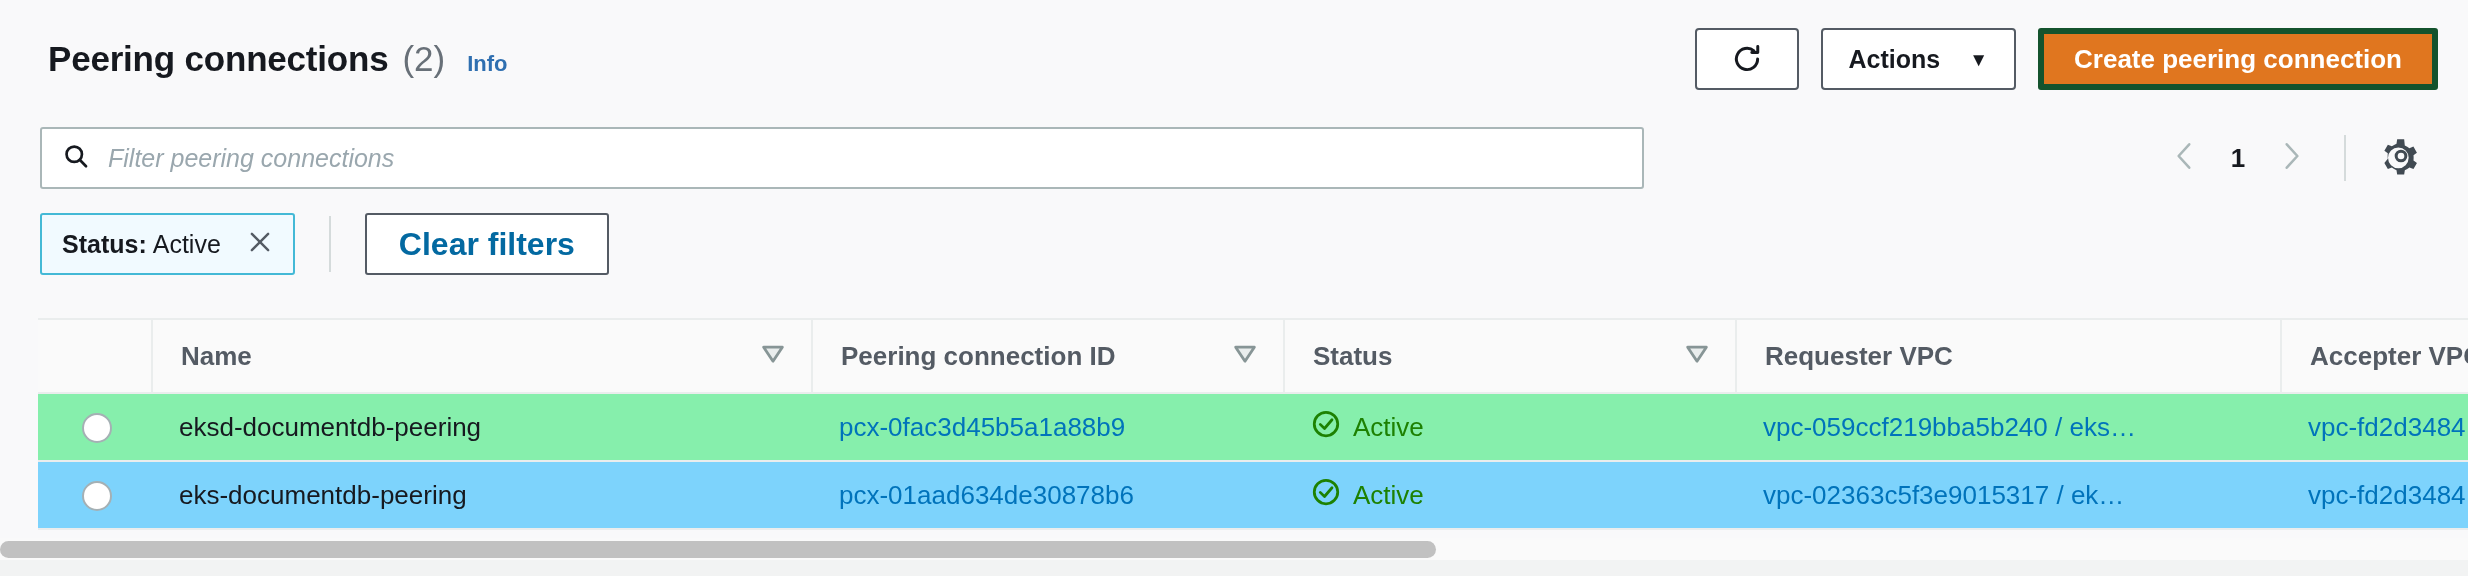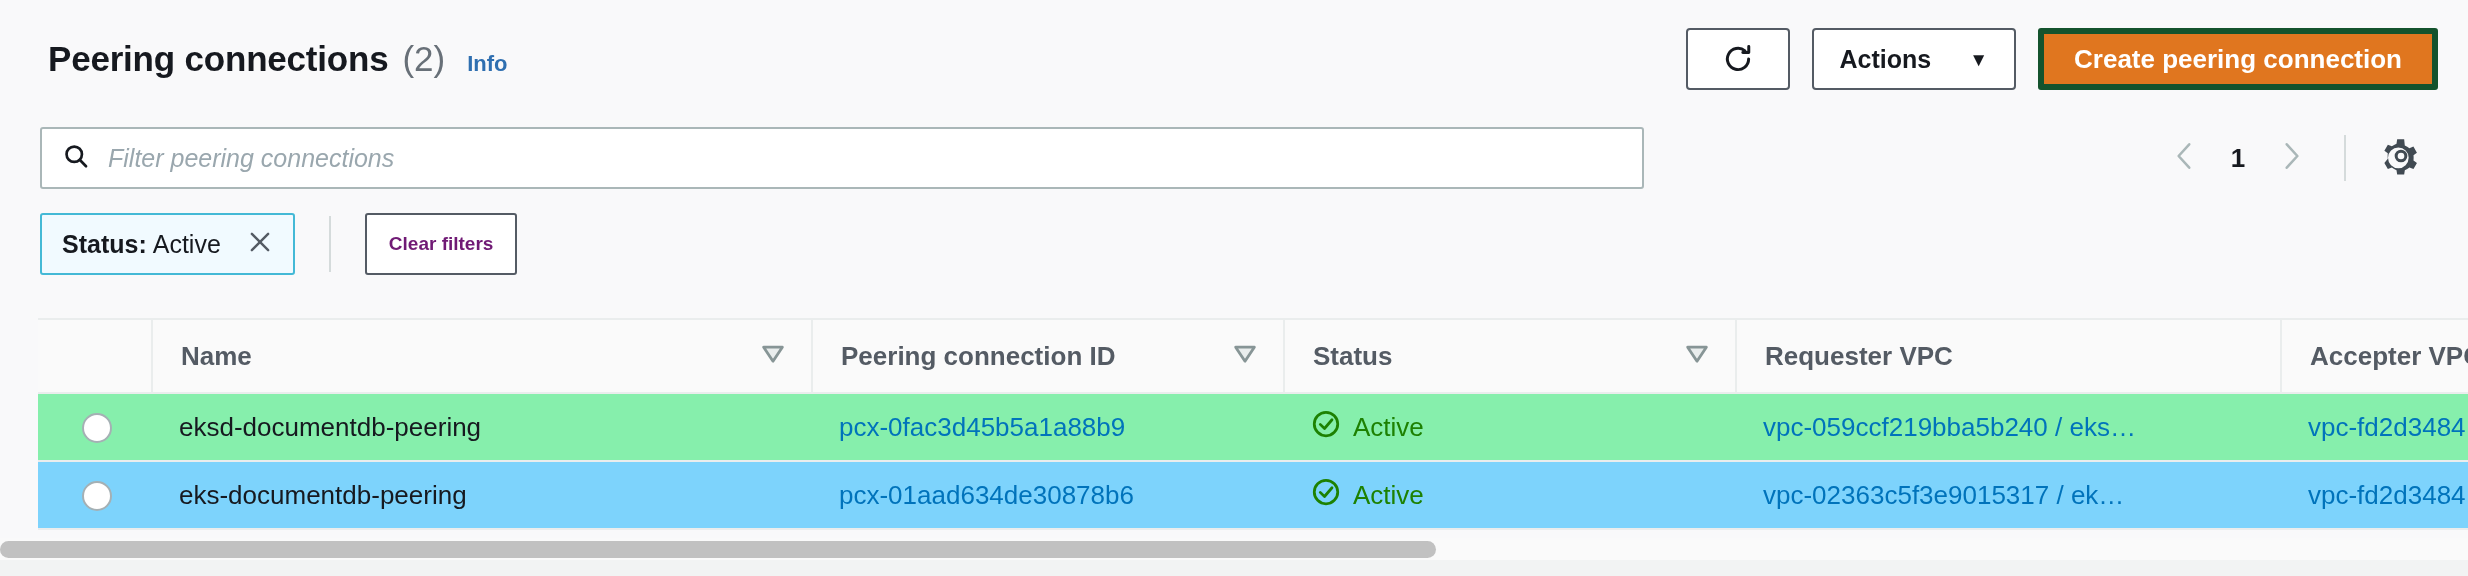--- a/index.html
+++ b/index.html
@@ -75,21 +75,21 @@
     align-items: center;
     justify-content: center;
   }
   .btn-icon {
     width: 104px;
     height: 62px;
   }
   .btn-actions {
     height: 62px;
     padding: 0 26px;
-    gap: 38px;
+    gap: 29px;
   }
   .btn-actions .caret {
     font-size: 19px;
     color: #16191f;
     line-height: 1;
   }
   .btn-primary {
     height: 62px;
     padding: 0 30px;
     background: #e0761f;
@@ -223,27 +223,27 @@
   }
   .chip-x svg { width: 26px; height: 26px; }
   .chip-sep {
     width: 2px;
     height: 56px;
     background: #d5dbdb;
     margin: 0 34px;
   }
   .btn-clear {
     height: 62px;
-    padding: 0 22px;
+    padding: 0 32px;
     box-sizing: border-box;
     border: 2px solid #545b64;
     border-radius: 3px;
     background: #ffffff;
-    color: #701a75;
-    font-size: 19px;
+    color: #0369a1;
+    font-size: 32px;
     font-weight: bold;
     font-family: "Liberation Sans", sans-serif;
     cursor: pointer;
     display: flex; align-items: center;
   }
 
   
   .table-wrap {
     position: absolute;
     left: 0; top: 318px;

